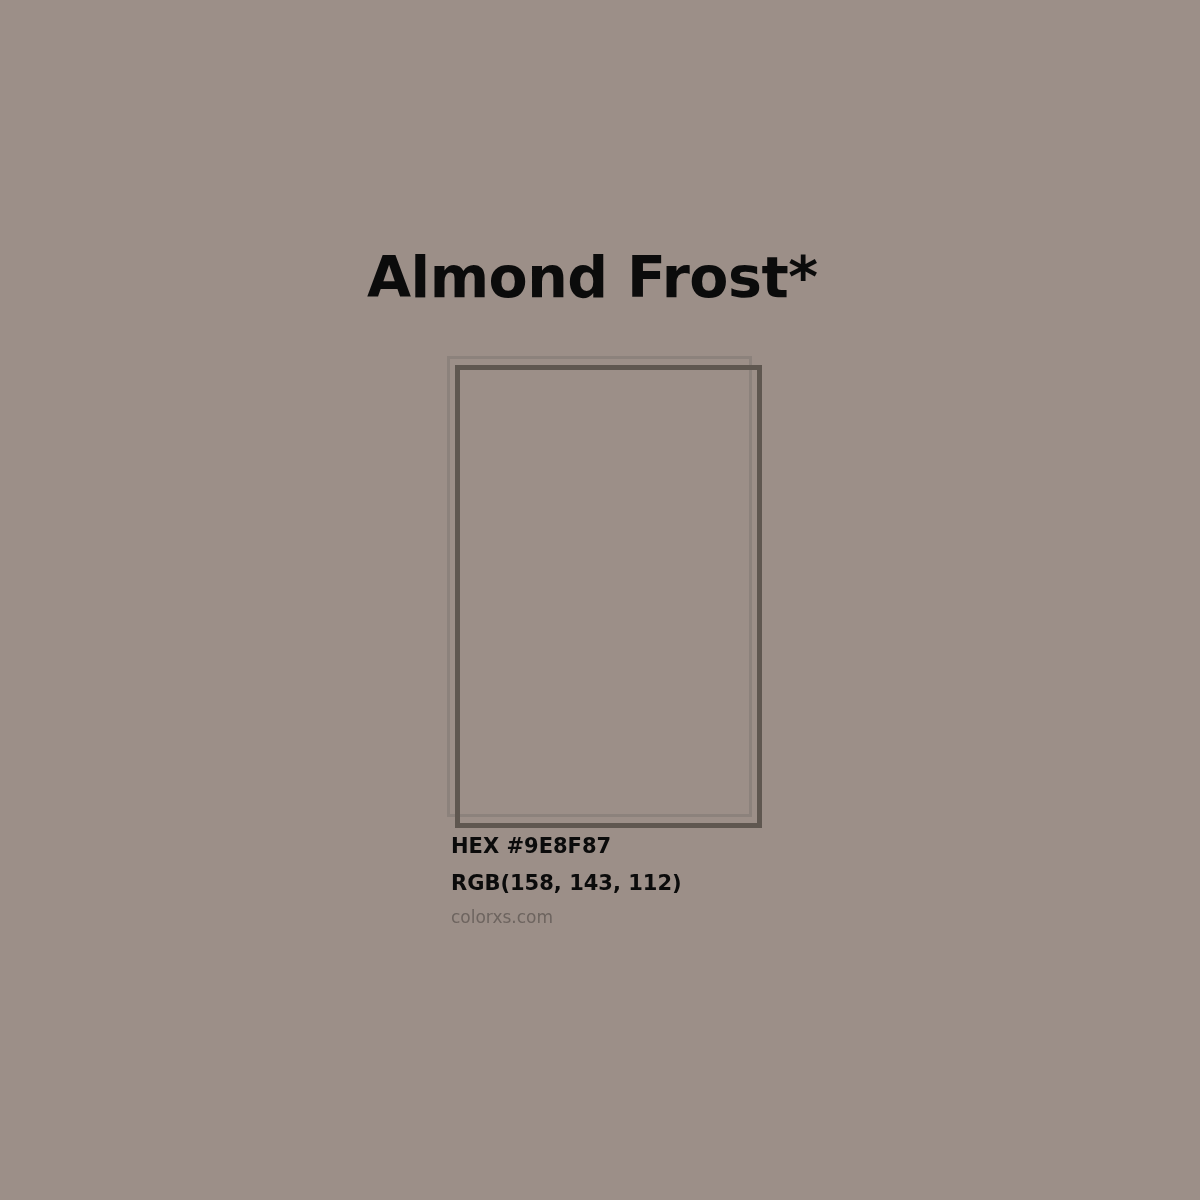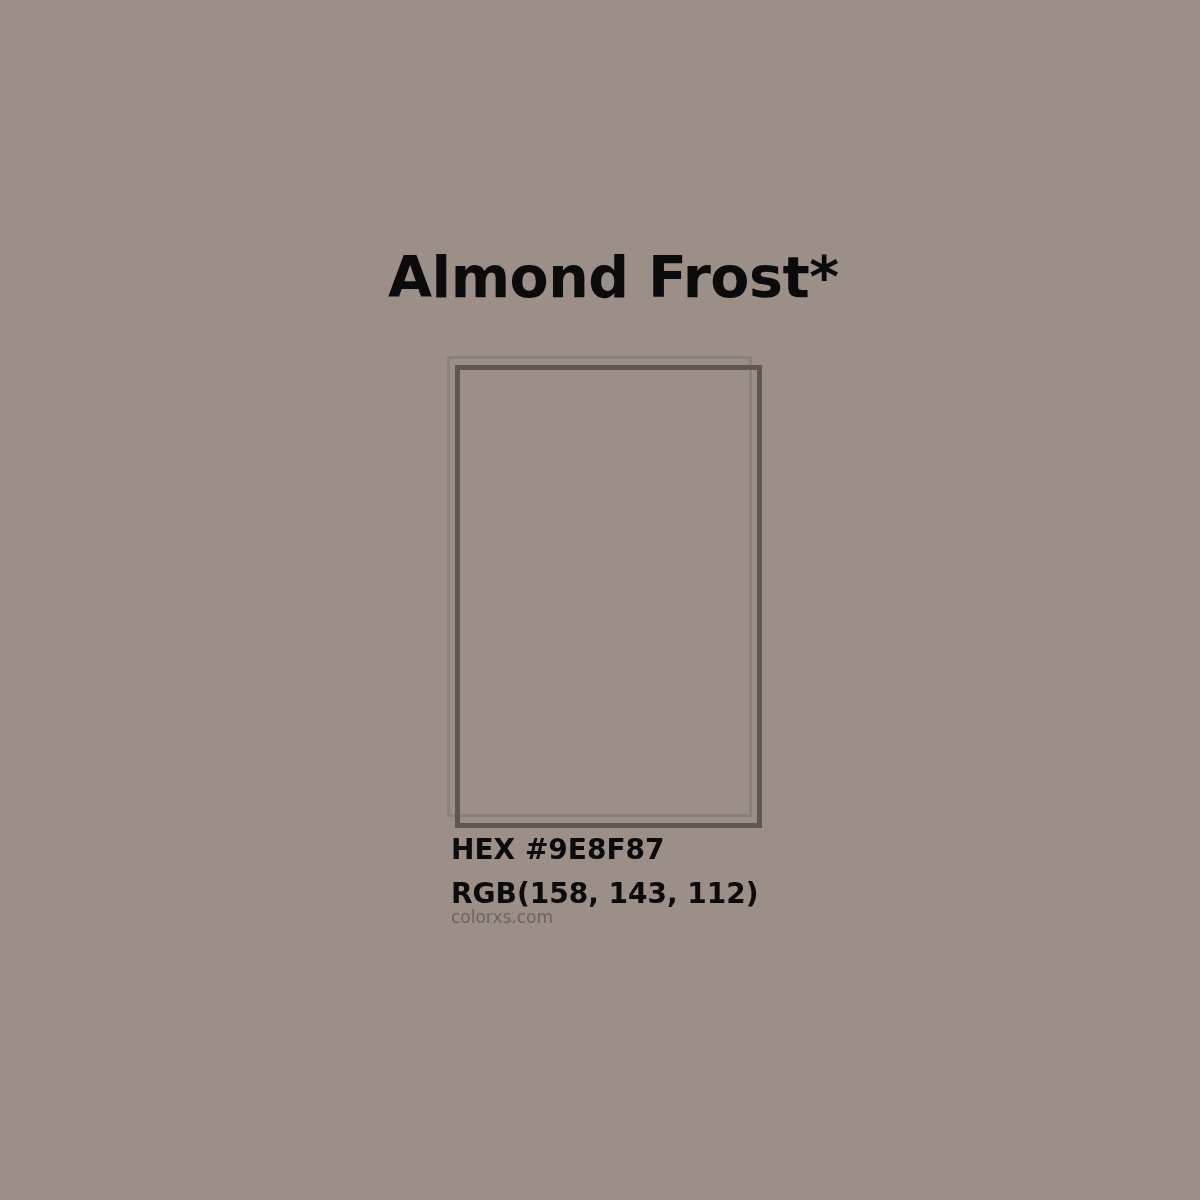--- a/index.html
+++ b/index.html
@@ -17,21 +17,21 @@
   #page {
     position: relative;
     width: 1200px;
     height: 1200px;
     background: #9c8f88;
   }
 
   
   #color-title {
     position: absolute;
-    left: 388px;
+    left: 367px;
     top: 246px;
     margin: 0;
     font-family: "DejaVu Sans", "Liberation Sans", sans-serif;
     font-size: 57px;
     font-weight: 700;
     letter-spacing: -0.5px;
     line-height: 1.1;
     color: #0b0b0b;
     white-space: nowrap;
   }
@@ -73,21 +73,21 @@
   
   #info-block {
     position: absolute;
     left: 451px;
     top: 836px;
     width: 600px;
   }
 
   .info-line {
     font-family: "DejaVu Sans", "Liberation Sans", sans-serif;
-    font-size: 28px;
+    font-size: 21px;
     font-weight: 700;
     color: #0b0b0b;
     line-height: 1;
     white-space: nowrap;
   }
 
   #hex-value { margin: 0 0 16px 0; }
   #rgb-value { margin: 0 0 0 0; }
 
   #site-credit {

